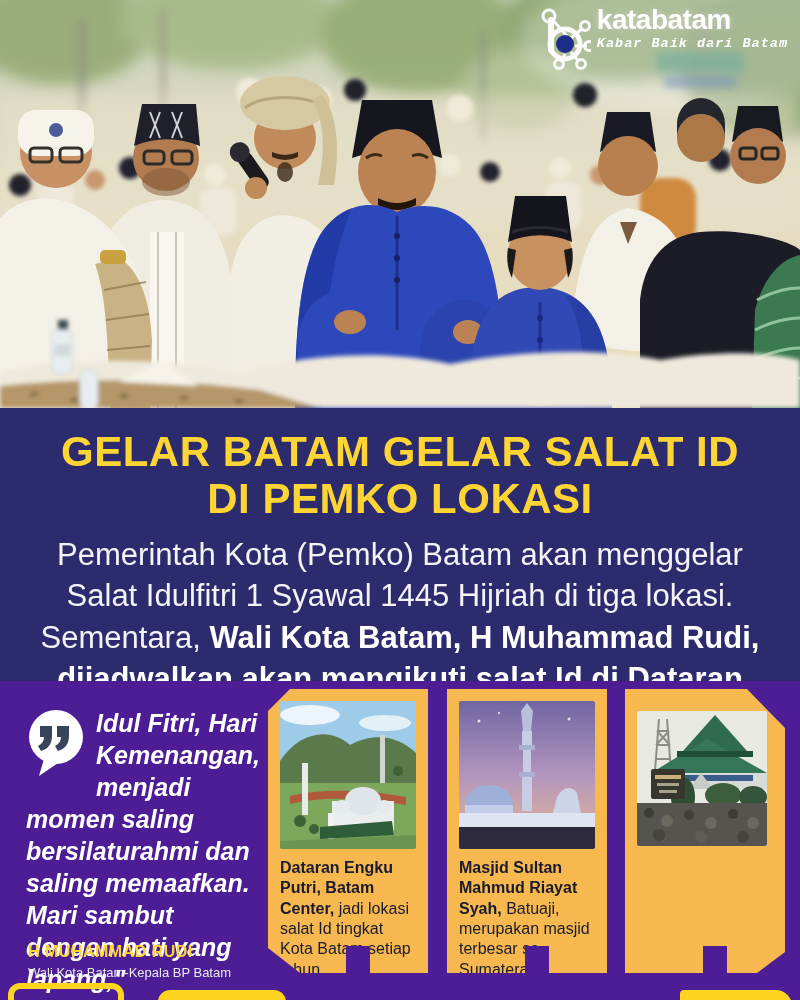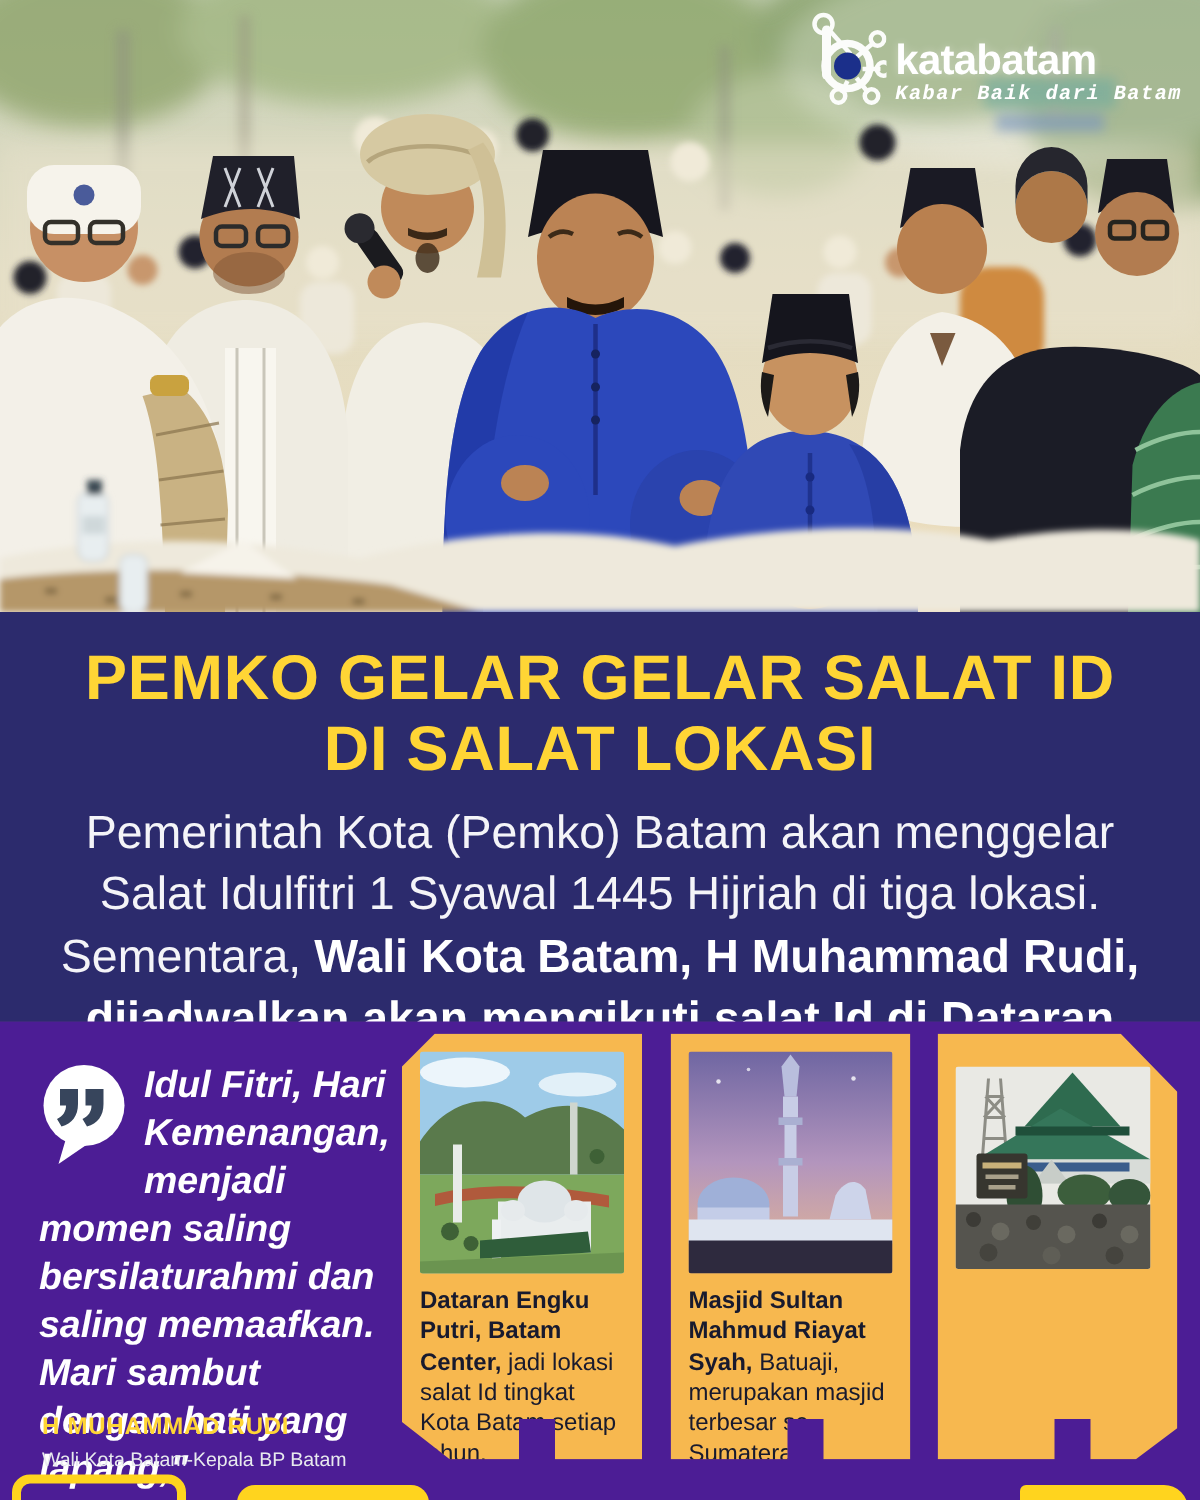--- a/index.html
+++ b/index.html
@@ -2,21 +2,21 @@
 <html><head>
 <meta charset="utf-8">
 <style>
   html,body{margin:0;padding:0;background:#222;}
   .poster{position:relative;width:800px;height:1000px;overflow:hidden;
           font-family:"Liberation Sans","DejaVu Sans",sans-serif;background:#37455c;}
 
   
   .photo{position:absolute;top:0;left:0;width:800px;height:408px;overflow:hidden;}
   .photo svg{display:block;}
-  .logo{position:absolute;top:6px;right:12px;display:flex;align-items:flex-end;gap:6px;}
+  .logo{position:absolute;top:6px;right:12px;display:flex;align-items:flex-start;gap:6px;}
   .logo-text{display:flex;flex-direction:column;line-height:1;}
   .logo-name{color:#ffffff;font-size:28px;font-weight:bold;letter-spacing:-0.5px;
              text-shadow:0 0 6px rgba(255,255,255,.35);}
   .logo-tagline{color:#ffffff;font-family:Liberation Mono, monospace;
                 font-style:italic;font-weight:bold;font-size:13.5px;margin-top:3px;letter-spacing:1px;}
 
   
   .navy{position:absolute;top:408px;left:0;width:800px;height:273px;background:#2c2b6d;
         text-align:center;color:#f4f4f8;}
   .headline{margin:20px 0 0 0;color:#ffd535;font-size:42px;font-weight:800;
@@ -246,22 +246,22 @@
       </svg>
       <div class="logo-text">
         <span class="logo-name">katabatam</span>
         <span class="logo-tagline">Kabar Baik dari Batam</span>
       </div>
     </div>
   </div>
 
   <div class="navy">
     <h1 class="headline">
-      <span>PEMKO GELAR GELAR SALAT ID</span><br>
-      <span>DI SALAT LOKASI</span>
+      <span>GELAR BATAM GELAR SALAT ID</span><br>
+      <span>DI PEMKO LOKASI</span>
     </h1>
     <p class="intro">
       <span>Pemerintah Kota (Pemko) Batam akan menggelar Salat Idulfitri 1 Syawal 1445 Hijriah di tiga lokasi. Sementara, </span><b>Wali Kota Batam, H Muhammad Rudi, dijadwalkan akan mengikuti salat Id di Dataran Engku Putri.</b>
     </p>
   </div>
 
   <div class="slate">
 
     <div class="quote-col">
       <div class="quote-icon">

